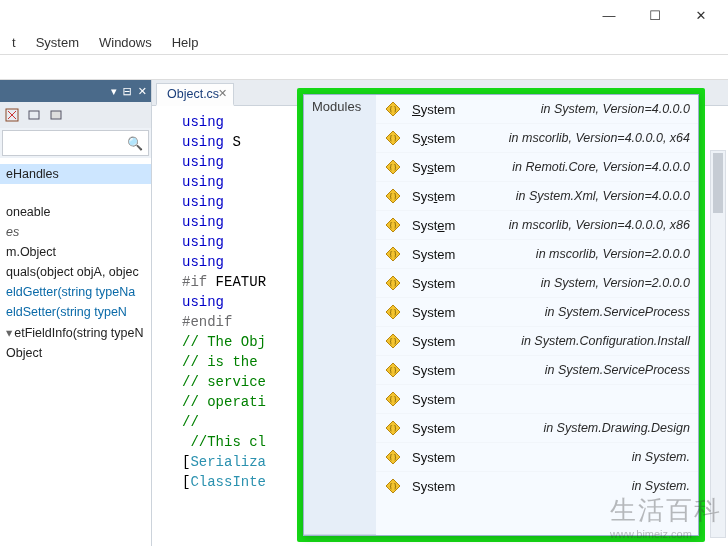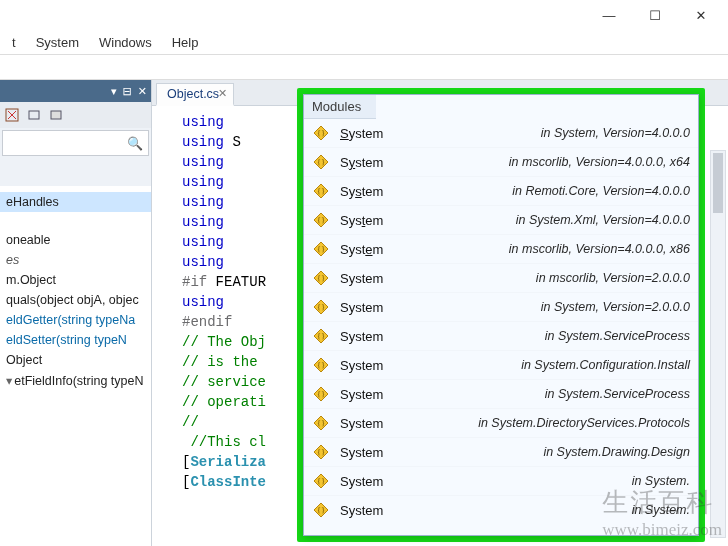--- a/index.html
+++ b/index.html
@@ -80,21 +80,20 @@
     padding:0 4px;
     color:#7a7a7a;
   }
   .tree {
     flex:1;
     background:#fff;
     overflow:hidden;
     font-size:12.5px;
     color:#222;
     padding-top:6px;
-    margin-top:28px;
   }
   .tree-item {
     padding: 3px 4px 3px 6px;
     white-space: nowrap;
   }
   .tree-item.ital { font-style: italic; color:#555; }
   .tree-item.sel { background:#cde6ff; }
   .tree-chevron { color:#666; padding-right:2px; }
 
   .editor-area {
@@ -131,37 +130,37 @@
     padding: 6px 0 6px 30px;
     line-height: 20px;
     white-space: pre;
     color:#000;
     position:relative;
     overflow:hidden;
   }
   .kw { color:#0000c8; }
   .pre { color:#6b6b6d; }
   .cmt { color:#008000; }
-  .typ { color:#2b91af;font-weight:bold; }
+  .typ { color:#2b91af; }
 
   
   .popup-border {
     position:absolute;
     left:297px; top:88px;
     width:408px; height:454px;
     background:#16d916;
     border-radius:2px;
     z-index:5;
     padding:6px;
   }
   .popup {
     width:100%; height:100%;
     background:#f6faff;
     border:1px solid #9ab3cc;
-    display:flex; flex-direction:column;
+    display:flex; flex-direction:row;
     font-family:"Segoe UI",sans-serif;
     font-size:13px;
     box-shadow:0 2px 8px rgba(0,0,0,.2);
   }
   .popup-head {
     background:#e6eef8;
     border-bottom:1px solid #cdd8e5;
     padding:4px 8px;
     color:#3c3c3c;
     width:72px;
@@ -200,21 +199,21 @@
   .watermark {
     position:absolute;
     right:6px; bottom:6px;
     font-size:26px;
     font-family:"STKaiti","KaiTi","DFKai-SB",serif;
     color:rgba(60,60,60,.35);
     letter-spacing:2px;
     z-index:20;
     pointer-events:none;
   }
-  .watermark small { display:block; font-size:17px; font-family:Liberation Serif, serif; letter-spacing:0;}
+  .watermark small { display:block; font-size:11px; font-family:Liberation Sans, sans-serif; letter-spacing:0;}
 </style>
 </head>
 <body>
 
 <div class="titlebar">
   <div class="win-btn">—</div>
   <div class="win-btn">☐</div>
   <div class="win-btn">✕</div>
 </div>
 
@@ -261,22 +260,22 @@
         <div class="tree-item sel"><span>eHandles</span></div>
         <div class="tree-item"><span></span></div>
         <div class="tree-item"><span></span></div>
         <div class="tree-item"><span></span></div>
         <div class="tree-item"><span>oneable</span></div>
         <div class="tree-item ital"><span>es</span></div>
         <div class="tree-item"><span>m.Object</span></div>
         <div class="tree-item"><span>quals(object objA, objec</span></div>
         <div class="tree-item" style="color: rgb(10, 106, 168);"><span>eldGetter(string typeNa</span></div>
         <div class="tree-item" style="color: rgb(10, 106, 168);"><span>eldSetter(string typeN</span></div>
+        <div class="tree-item"><span class="tree-chevron">▾</span><span>etFieldInfo(string typeN</span></div>
         <div class="tree-item"><span>Object</span></div>
-        <div class="tree-item"><span class="tree-chevron">▾</span><span>etFieldInfo(string typeN</span></div>
       </div>
   </div>
 
   <div class="editor-area">
     <div class="tabrow">
       <div class="file-tab">
         <span>Object.cs</span>
         <span class="x">✕</span>
       </div>
     </div>
@@ -392,21 +391,20 @@
           <span class="ns-loc">in System.ServiceProcess</span>
         </div>
         <div class="popup-row">
           <span class="ns-icon">
             <svg width="18" height="18" viewBox="0 0 18 18">
               <polygon points="9,2 16,9 9,16 2,9" fill="#f4c430" stroke="#b8860b" stroke-width="1"></polygon>
               <text x="9" y="12" text-anchor="middle" font-size="9" fill="#7a5c00" font-family="Consolas">{}</text>
             </svg>
           </span>
           <span class="ns-name">System</span>
-          <span class="ns-loc">in System.DirectoryServices.Protocols</span>
         </div>
         <div class="popup-row">
           <span class="ns-icon">
             <svg width="18" height="18" viewBox="0 0 18 18">
               <polygon points="9,2 16,9 9,16 2,9" fill="#f4c430" stroke="#b8860b" stroke-width="1"></polygon>
               <text x="9" y="12" text-anchor="middle" font-size="9" fill="#7a5c00" font-family="Consolas">{}</text>
             </svg>
           </span>
           <span class="ns-name">System</span>
           <span class="ns-loc">in System.Drawing.Design</span>

